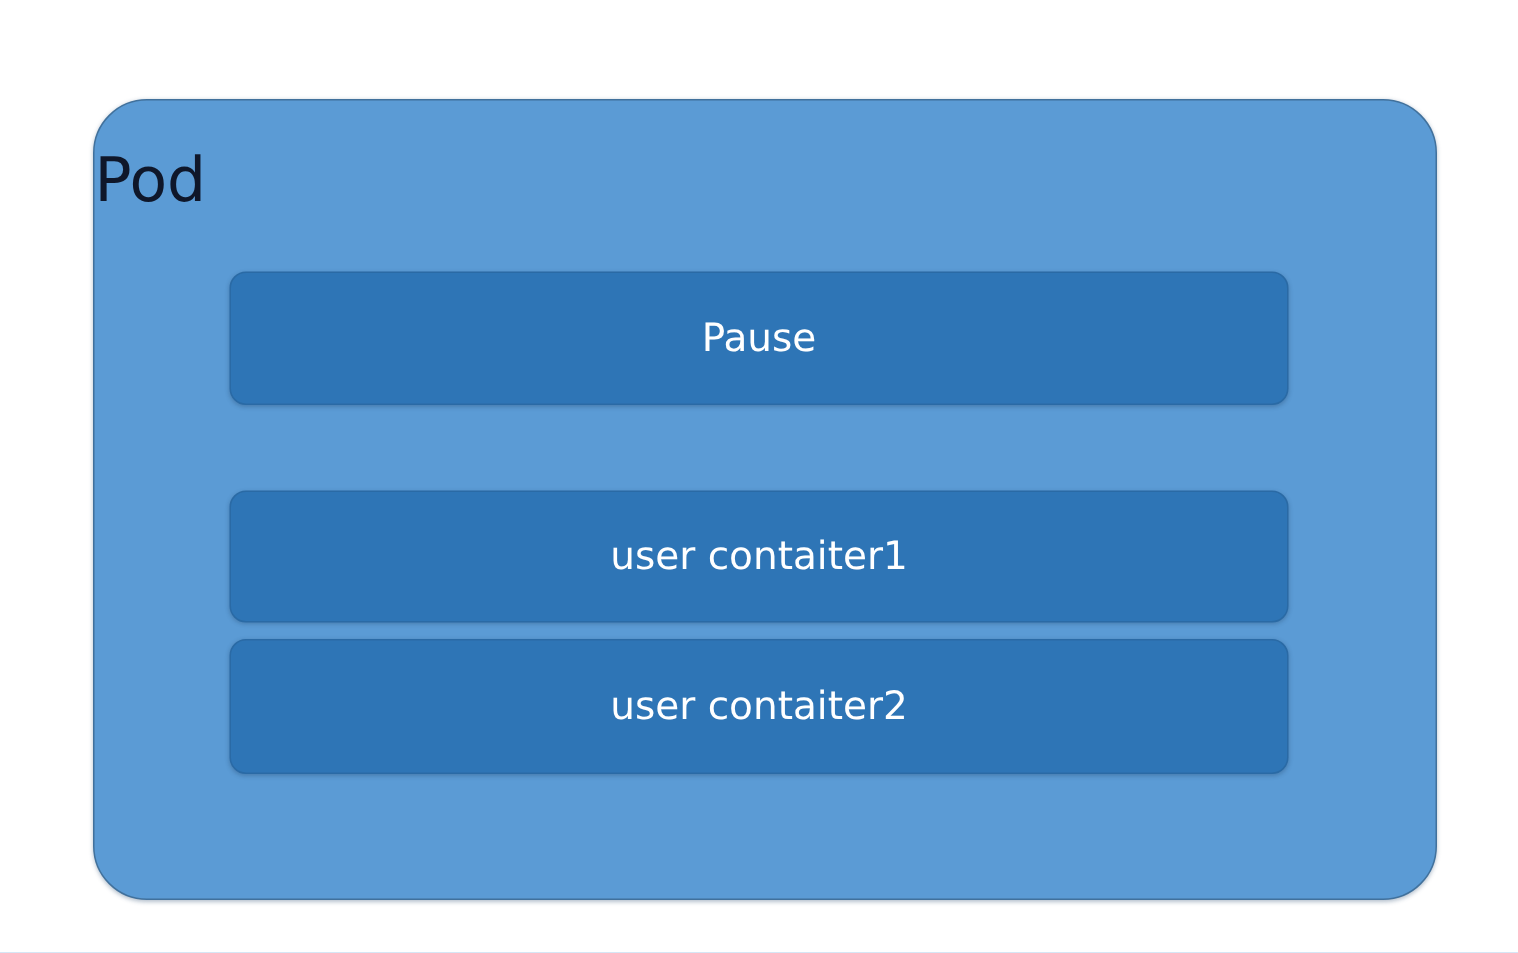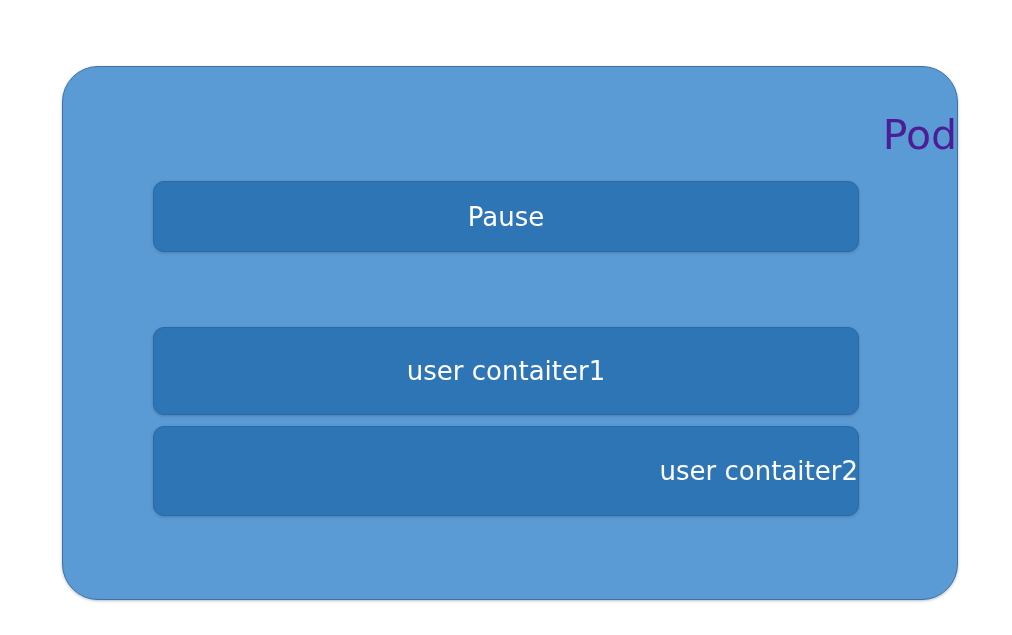--- a/index.html
+++ b/index.html
@@ -33,24 +33,24 @@
     background: #5B9BD5;
     border: 1px solid #41719C;
     border-radius: 36px;
     box-shadow: 0 1px 3px rgba(38, 73, 110, 0.35);
   }
 
   
   .pod-title {
     position: absolute;
     left: 0;
-    top: 44px;
+    top: 29px;
     width: 100%;
-    text-align: right;
-    color: #4c1d95;
+    text-align: left;
+    color: #0f172a;
     font-size: 41px;
     font-weight: 400;
     line-height: 48px;
     letter-spacing: 0px;
     white-space: nowrap;
   }
 
   
   .inner-box {
     position: absolute;
@@ -59,23 +59,23 @@
     box-sizing: border-box;
     background: #2E75B6;
     border: 1px solid #2A6AA5;
     border-radius: 11px;
     box-shadow: 0 1px 3px rgba(28, 56, 88, 0.30);
     display: flex;
     align-items: center;
     justify-content: center;
   }
 
-  .inner-box-1 { top: 114px; height: 71px; }  
+  .inner-box-1 { top: 114px; height: 89px; }  
   .inner-box-2 { top: 231px; height: 88px; margin-top: 29px; }  
-  .inner-box-3 { top: 359px; height: 90px; justify-content: flex-end; }  
+  .inner-box-3 { top: 359px; height: 90px; }  
 
   .inner-box-label {
     color: #FFFFFF;
     font-size: 26px;
     font-weight: 400;
     line-height: 30px;
     letter-spacing: 0px;
     white-space: nowrap;
     text-align: center;
   }

